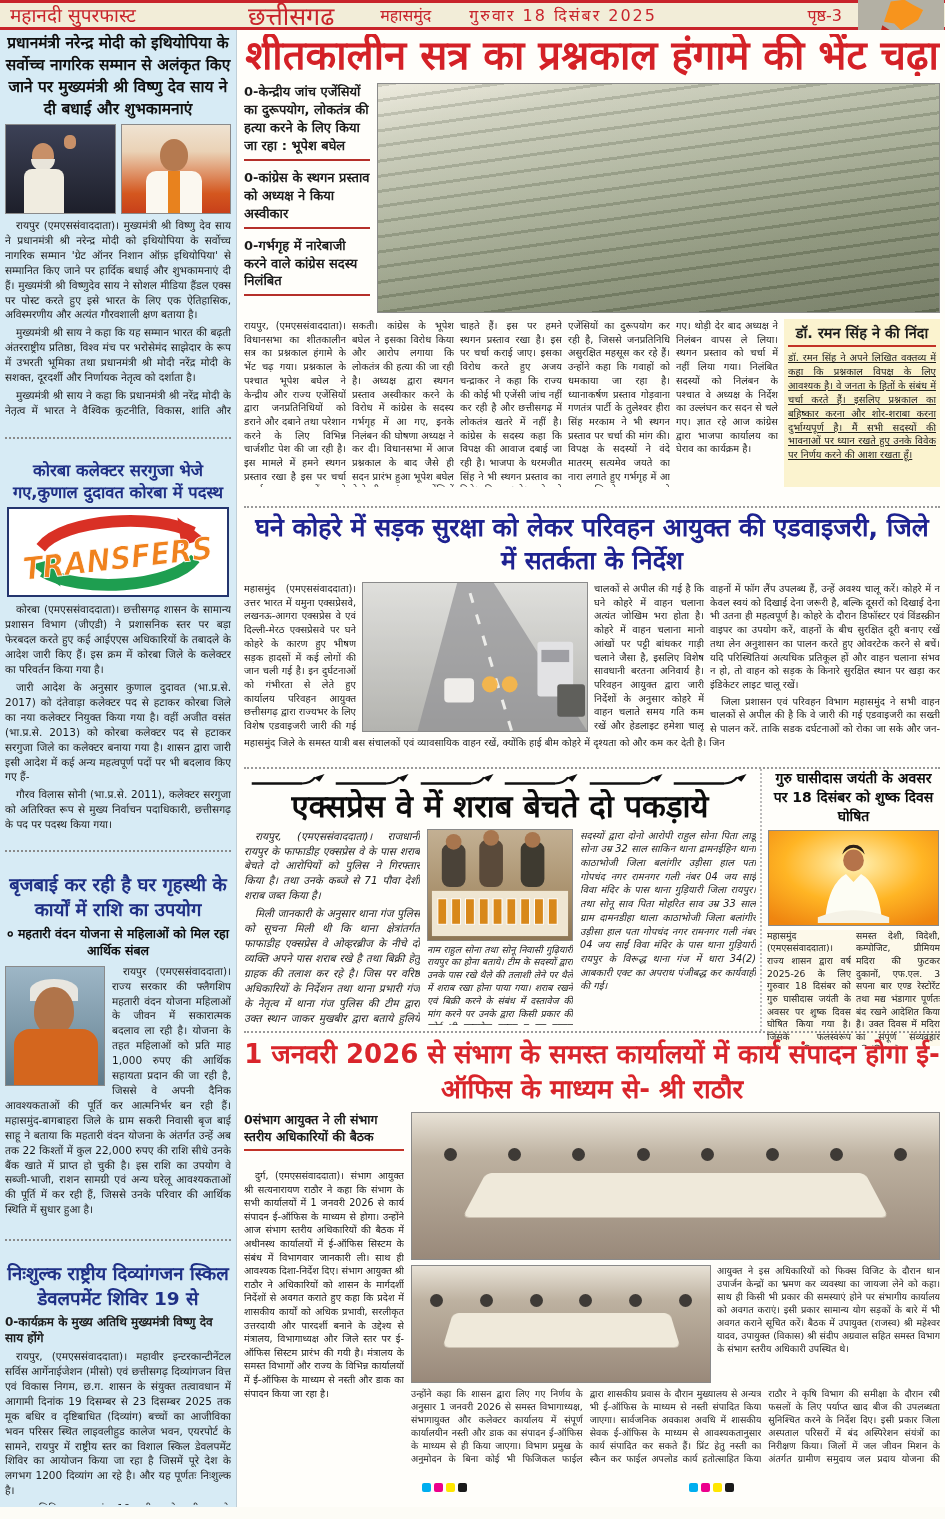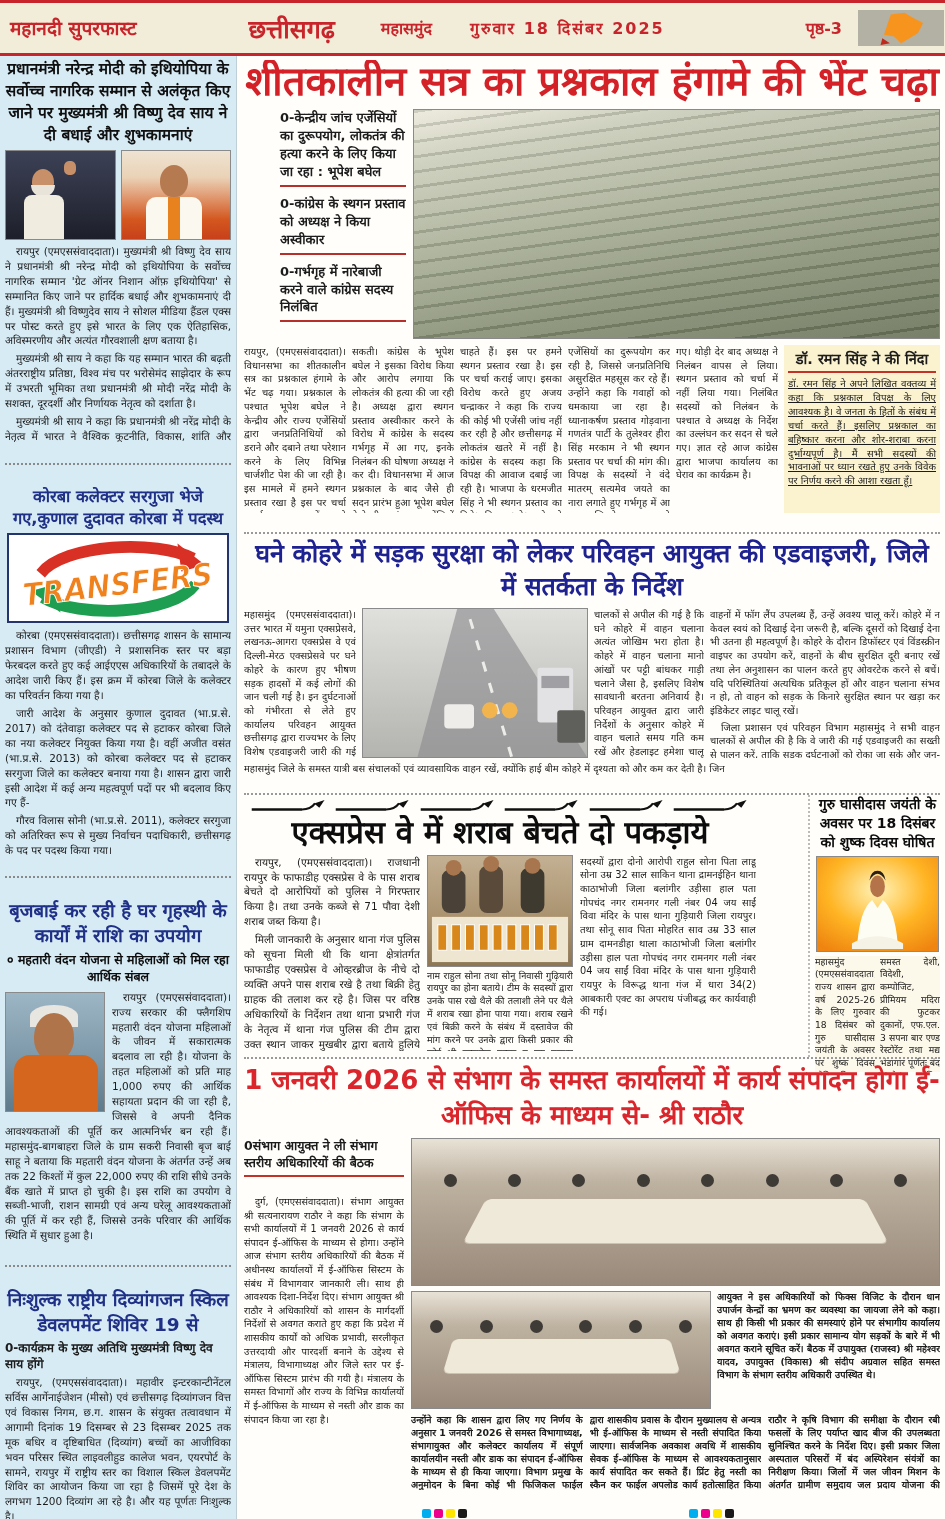--- a/index.html
+++ b/index.html
@@ -1,20 +1,20 @@
 <!DOCTYPE html>
 <html><head>
 <meta charset="utf-8">
 <style>
   html,body{margin:0;padding:0;background:#777;}
   .page{width:945px;height:1519px;margin:0 auto;background:#fdfcf6;position:relative;overflow:hidden;
         font-family:"DejaVu Sans",sans-serif;color:#1c1c1c;box-sizing:border-box;}
   
-  .masthead{height:56px;background:#f2edd8;border-top:3px solid #c8242b;border-bottom:3px solid #c8242b;
-            display:flex;align-items:center;box-sizing:border-box;color:#c8242b;font-weight:bold;}
+  .masthead{height:30px;background:#f2edd8;border-top:3px solid #c8242b;border-bottom:3px solid #c8242b;
+            display:flex;align-items:center;box-sizing:border-box;color:#c8242b;font-weight:normal;}
   .mh-paper{font-size:19px;margin-left:10px;}
   .mh-edition{font-size:25px;margin-left:112px;}
   .mh-city{font-size:16px;margin-left:46px;}
   .mh-date{font-size:16px;margin-left:38px;letter-spacing:2px;}
   .mh-page{font-size:16px;margin-left:auto;margin-right:16px;}
   .mh-map{width:86px;height:36px;background:#b3b0a4;display:flex;align-items:center;justify-content:center;margin-right:1px;}
   
   .content{display:flex;height:1477px;}
   .leftcol{width:237px;box-sizing:border-box;background:#d7ebf5;padding:2px 5px;display:flex;flex-direction:column;border-right:1px solid #bfcfd8;gap:18px;}
   .rightcol{width:708px;box-sizing:border-box;padding:2px 5px 0 7px;display:flex;flex-direction:column;background:#fffefa;}
@@ -47,21 +47,21 @@
   .ph-woman{float:left;width:100px;height:120px;margin:2px 7px 2px 0;background:linear-gradient(180deg,#9db6c6 0%,#7d98a8 55%,#5f7a8a 100%);}
   .ph-woman .face{position:absolute;left:28px;top:20px;width:40px;height:48px;border-radius:50% 50% 46% 46%;background:#b0744a;}
   .ph-woman .hair{position:absolute;left:24px;top:12px;width:48px;height:22px;border-radius:50% 50% 0 0;background:#e8e6e0;}
   .ph-woman .sari{position:absolute;left:8px;top:62px;width:84px;height:58px;background:#d4661e;border-radius:16px 16px 0 0;}
   .dvy{height:262px;}
   .dvy-h{font-size:18.5px;line-height:1.35;}
   .dvy-sub{font-size:12px;font-weight:bold;margin:3px 0;line-height:1.3;}
   
   .main-story{height:474px;}
   .h-main{color:#d42127;font-size:40px;font-weight:bold;text-align:center;line-height:1.05;margin:2px 0 7px;white-space:nowrap;overflow:hidden;}
-  .ms-top{display:flex;gap:7px;height:230px;margin-left:36px;}
+  .ms-top{display:flex;gap:7px;height:230px;}
   .ms-bullets{width:126px;flex:none;}
   .bullet{font-size:13px;font-weight:bold;line-height:1.38;border-bottom:2px solid #b5302a;padding-bottom:4px;margin-bottom:8px;}
   .ph-assembly{flex:1;background:
      repeating-linear-gradient(172deg,rgba(30,40,30,0.14) 0 3px,rgba(255,255,255,0.10) 3px 15px),
      linear-gradient(168deg,#ece9db 0%,#cbcdba 16%,#a9af97 42%,#868e73 70%,#697158 100%);}
   .ms-cols{display:flex;gap:6px;height:168px;margin-top:6px;}
   .ms-col{flex:1;font-size:9.8px;line-height:1.4;text-align:justify;overflow:hidden;}
   .ms-sub{width:156px;flex:none;background:#fbf3cf;padding:3px 4px;box-sizing:border-box;overflow:hidden;}
   .ms-sub-h{font-size:14.5px;font-weight:bold;text-align:center;border-bottom:2px solid #c23227;padding-bottom:3px;margin-bottom:4px;}
   .ms-sub-p{font-size:9.8px;line-height:1.42;text-align:justify;text-decoration:underline;}
@@ -73,40 +73,40 @@
   .fog-c1{width:112px;flex:none;}
   .ph-fog{width:226px;flex:none;}
   .fog-c2{width:110px;flex:none;}
   .fog-c3{flex:1;}
   .fog-bottom{font-size:9.8px;white-space:nowrap;overflow:hidden;margin-top:4px;}
   
   .mid{display:flex;height:262px;border-top:2px dotted #999;}
   .mid-left{width:516px;flex:none;padding-right:4px;box-sizing:border-box;}
   .pens{display:flex;justify-content:space-between;align-items:center;height:18px;padding:2px 6px 0;}
   .h-liquor{font-size:31px;font-weight:bold;text-align:center;color:#0c0c0c;white-space:nowrap;overflow:hidden;line-height:1.15;}
-  .lq-row{display:flex;gap:7px;height:196px;margin-top:4px;}
+  .lq-row{display:flex;gap:7px;height:196px;margin-top:4px;font-style:italic;}
   .lq-c{font-size:9.8px;line-height:1.4;text-align:justify;overflow:hidden;}
   .lq-c1{width:176px;flex:none;}
   .lq-mid{width:146px;flex:none;display:flex;flex-direction:column;}
   .ph-liquor{height:112px;flex:none;background:linear-gradient(180deg,#c3b093 0%,#a8906c 60%,#8d7655 100%);}
   .lq-cap{font-size:9.3px;line-height:1.38;text-align:justify;margin-top:3px;overflow:hidden;}
   .lq-c3{flex:1;}
-  .mid-right{flex:1;border-left:2px dotted #bbb;padding-left:5px;box-sizing:border-box;margin-left:48px;}
+  .mid-right{flex:1;border-left:2px dotted #bbb;padding-left:5px;box-sizing:border-box;}
   .dd-h{font-size:14px;font-weight:bold;text-align:center;line-height:1.35;color:#0c0c0c;}
   .ph-ghasidas{height:96px;margin:4px 1px;}
   .dd-cols{display:flex;gap:5px;height:116px;background:#fdf9ea;}
   .dd-c{flex:1;font-size:9.2px;line-height:1.38;text-align:justify;overflow:hidden;}
   
   .eoffice{height:446px;border-top:2px dotted #999;}
   .h-eo{color:#d9252b;font-size:26px;font-weight:bold;text-align:center;line-height:1.35;margin:4px 0 5px;}
   .eo-row{display:flex;gap:7px;height:352px;}
   .eo-c1{width:160px;flex:none;overflow:hidden;}
   .eo-sub{font-size:12.5px;font-weight:bold;line-height:1.35;border-bottom:2px solid #c23227;padding-bottom:3px;margin-bottom:18px;}
   .eo-c1 .para{font-size:9.6px;}
-  .eo-right{flex:1;display:flex;flex-direction:column;gap:5px;font-weight:bold;}
+  .eo-right{flex:1;display:flex;flex-direction:column;gap:5px;}
   .ph-meet{background:linear-gradient(180deg,#e8e2d6 0%,#bdb1a0 30%,#99897a 100%);}
   .ph-meeting1{height:148px;flex:none;}
   .eo-mid{display:flex;gap:6px;height:118px;flex:none;}
   .ph-meeting2{width:300px;flex:none;}
   .eo-c5{flex:1;font-size:9.4px;line-height:1.38;text-align:justify;overflow:hidden;}
   .eo-bottom{display:flex;gap:7px;flex:1;overflow:hidden;}
   .eo-bc{flex:1;font-size:9.4px;line-height:1.38;text-align:justify;overflow:hidden;}
   .table{position:absolute;left:12%;right:12%;top:38%;height:34%;background:#efe9da;border-radius:6px;transform:perspective(200px) rotateX(28deg);}
   .people{position:absolute;left:6%;right:6%;top:24%;height:12%;display:flex;justify-content:space-between;}
   .people i{width:13px;height:13px;border-radius:50%;background:#3e3a36;}

